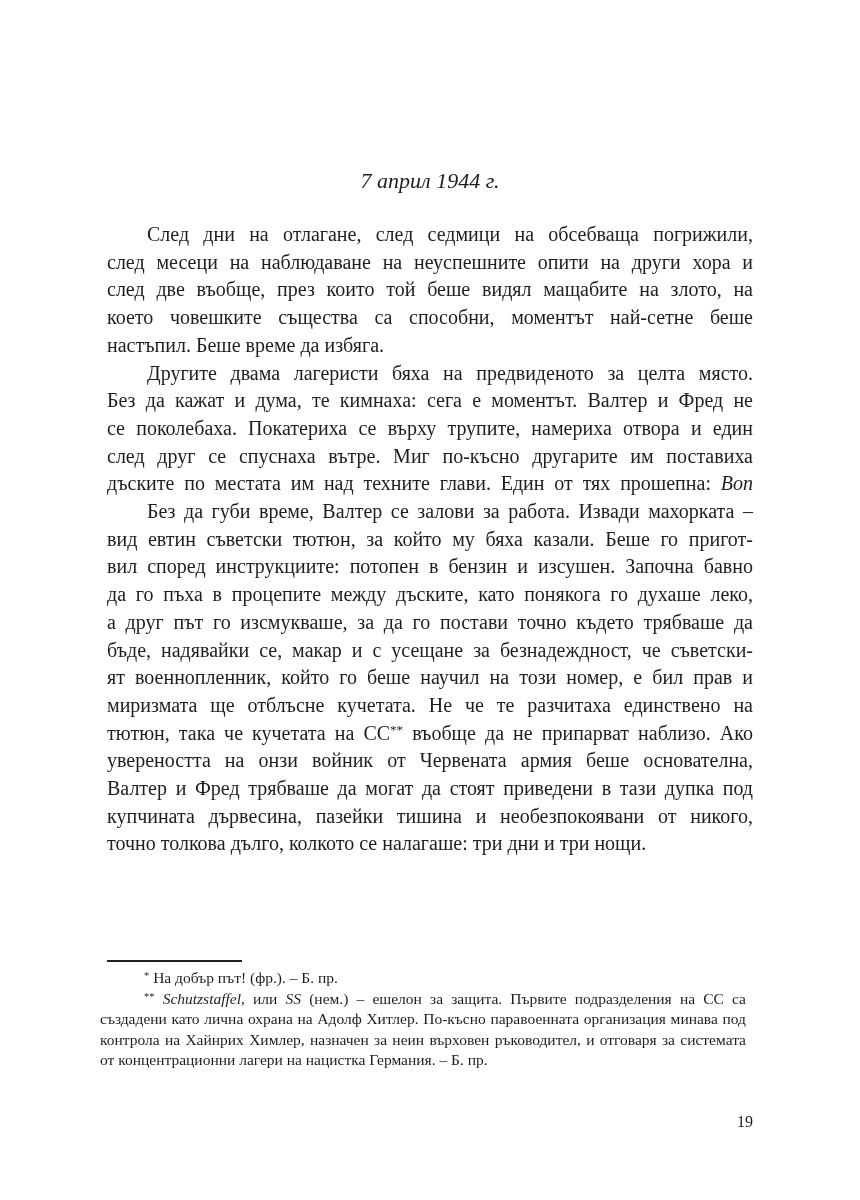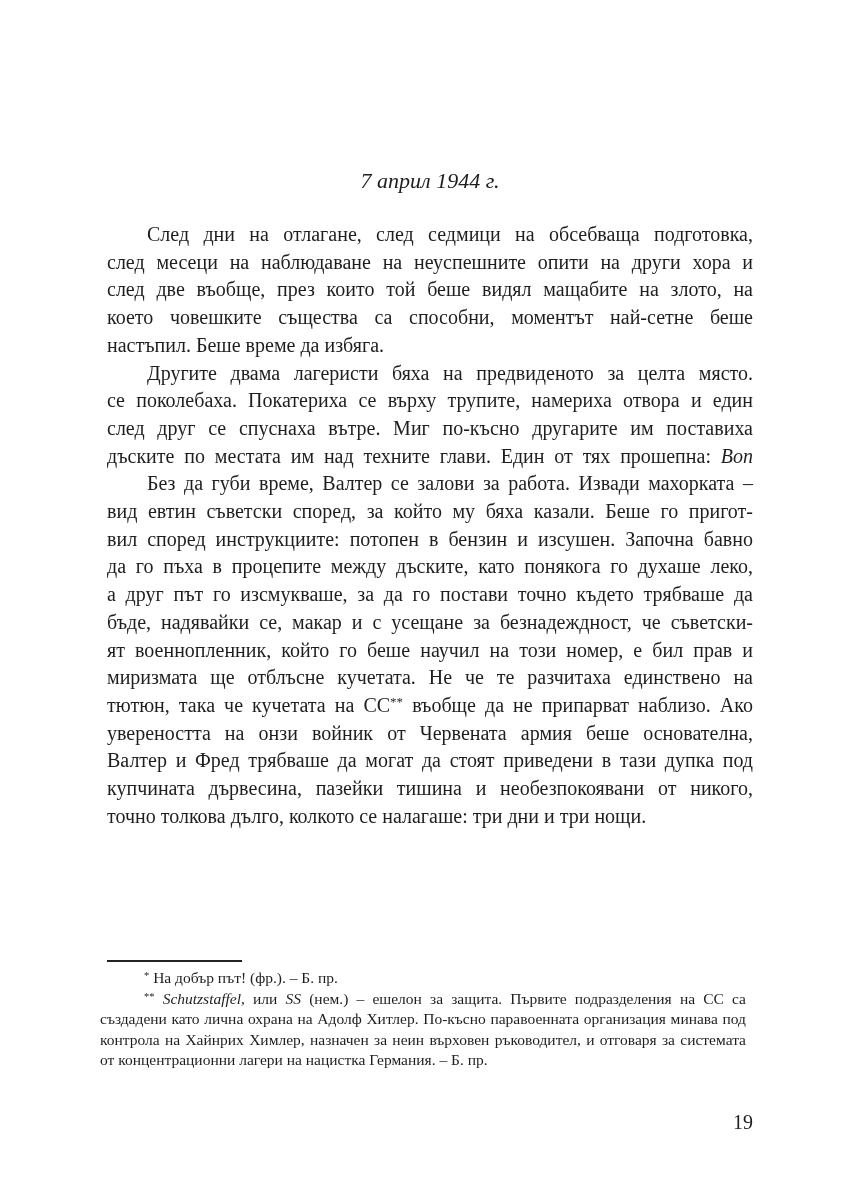--- a/index.html
+++ b/index.html
@@ -70,46 +70,47 @@
     position: relative;
     top: -4px;
     vertical-align: baseline;
   }
   .page-number {
     position: absolute;
     top: 1108px;
     left: 107px;
     width: 646px;
     text-align: right;
-    font-size: 20px;
+    font-size: 16px;
     line-height: 28px;
   }
 </style>
 </head>
 <body>
 
 <div class="page">
   <div class="heading">7 април 1944 г.</div>
   <div class="body-text" id="paragraphs">
       <div class="para">
-        <div class="line first"><span>След дни на отлагане, след седмици на обсебваща подготовка,</span></div>
+        <div class="line first"><span>След дни на отлагане, след седмици на обсебваща погрижили,</span></div>
         <div class="line"><span>след месеци на наблюдаване на неуспешните опити на други хора и</span></div>
         <div class="line"><span>след две въобще, през които той беше видял мащабите на злото, на</span></div>
         <div class="line"><span>което човешките същества са способни, моментът най-сетне беше</span></div>
         <div class="line last"><span>настъпил. Беше време да избяга.</span></div>
       </div>
       <div class="para">
         <div class="line first"><span>Другите двама лагеристи бяха на предвиденото за целта място.</span></div>
+        <div class="line"><span>Без да кажат и дума, те кимнаха: сега е моментът. Валтер и Фред не</span></div>
         <div class="line"><span>се поколебаха. Покатериха се върху трупите, намериха отвора и един</span></div>
         <div class="line"><span>след друг се спуснаха вътре. Миг по-късно другарите им поставиха</span></div>
         <div class="line"><span>дъските по местата им над техните глави. Един от тях прошепна: </span><span class="it">Bon</span></div>
       </div>
       <div class="para">
         <div class="line first"><span>Без да губи време, Валтер се залови за работа. Извади махорката –</span></div>
-        <div class="line"><span>вид евтин съветски според, за който му бяха казали. Беше го пригот-</span></div>
+        <div class="line"><span>вид евтин съветски тютюн, за който му бяха казали. Беше го пригот-</span></div>
         <div class="line"><span>вил според инструкциите: потопен в бензин и изсушен. Започна бавно</span></div>
         <div class="line"><span>да го пъха в процепите между дъските, като понякога го духаше леко,</span></div>
         <div class="line"><span>а друг път го изсмукваше, за да го постави точно където трябваше да</span></div>
         <div class="line"><span>бъде, надявайки се, макар и с усещане за безнадеждност, че съветски-</span></div>
         <div class="line"><span>ят военнопленник, който го беше научил на този номер, е бил прав и</span></div>
         <div class="line"><span>миризмата ще отблъсне кучетата. Не че те разчитаха единствено на</span></div>
         <div class="line"><span>тютюн, така че кучетата на СС</span><sup>**</sup><span> въобще да не припарват наблизо. Ако</span></div>
         <div class="line"><span>увереността на онзи войник от Червената армия беше основателна,</span></div>
         <div class="line"><span>Валтер и Фред трябваше да могат да стоят приведени в тази дупка под</span></div>
         <div class="line"><span>купчината дървесина, пазейки тишина и необезпокоявани от никого,</span></div>

